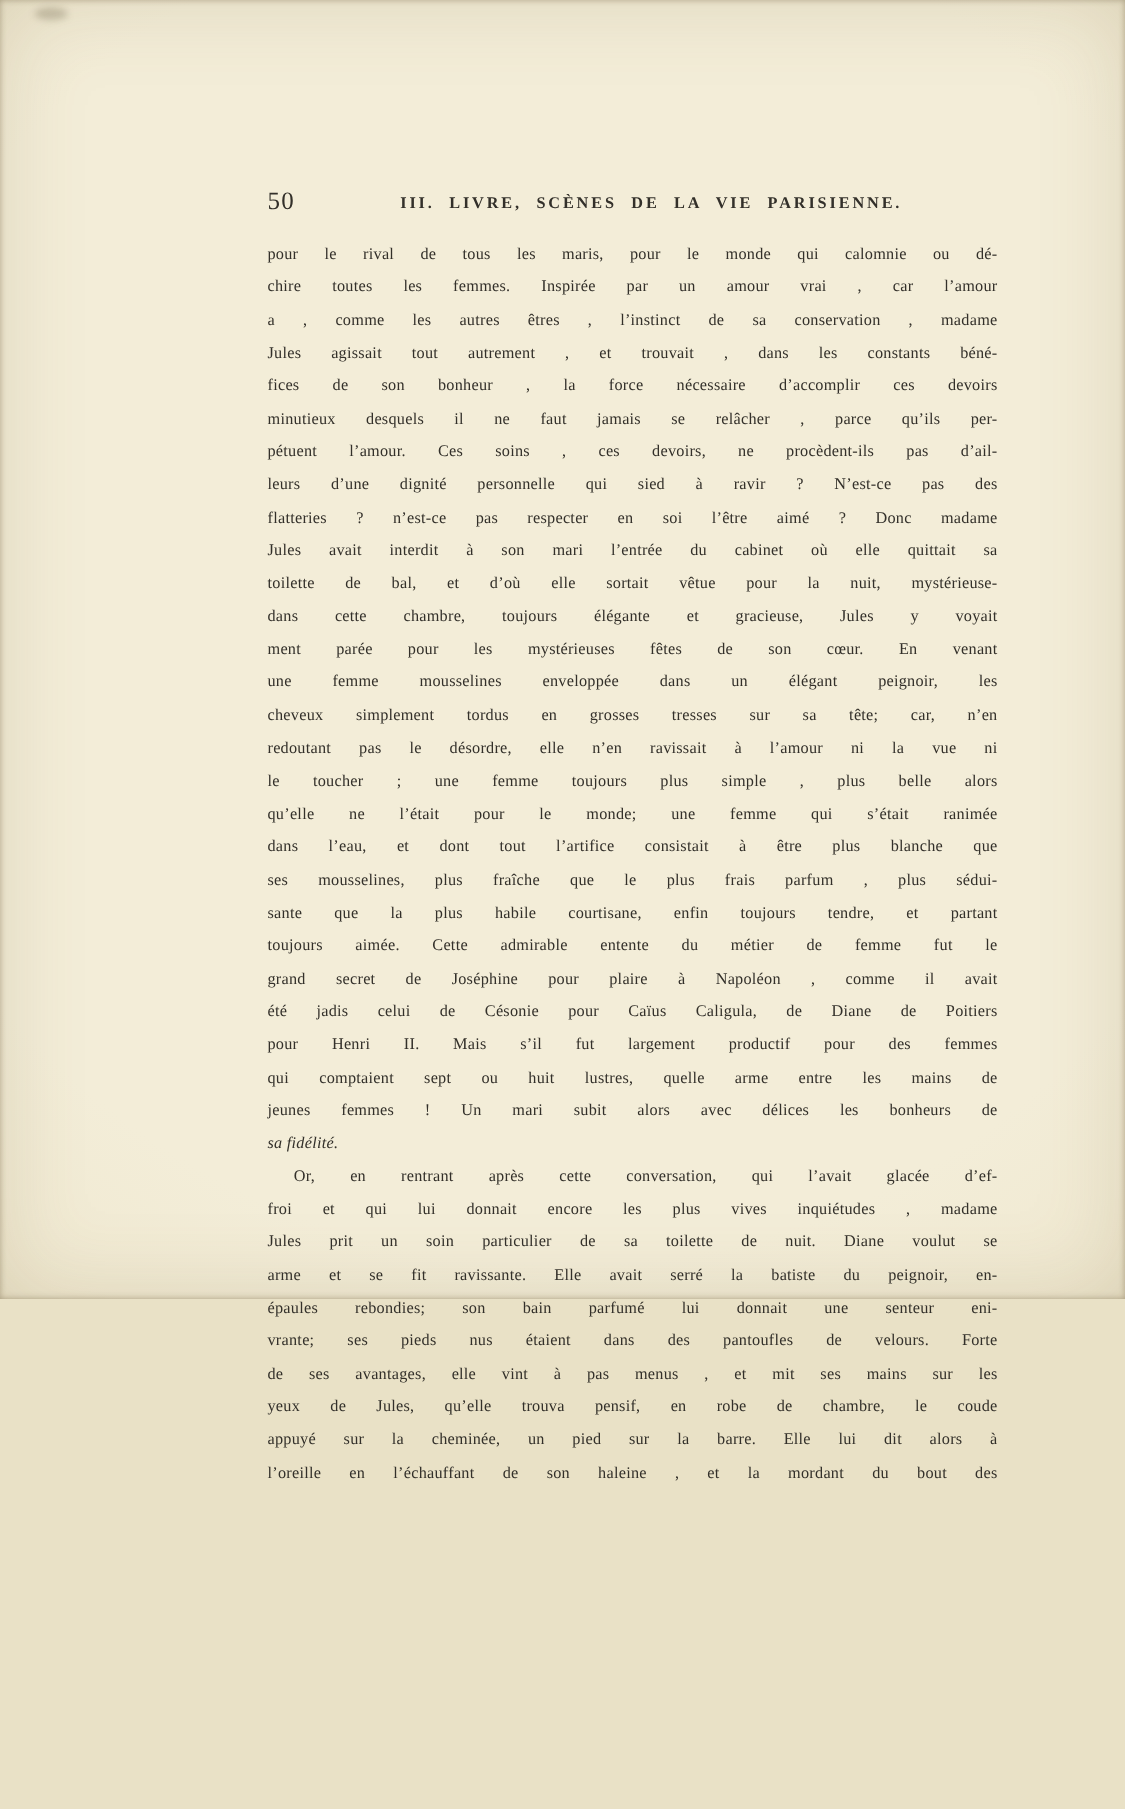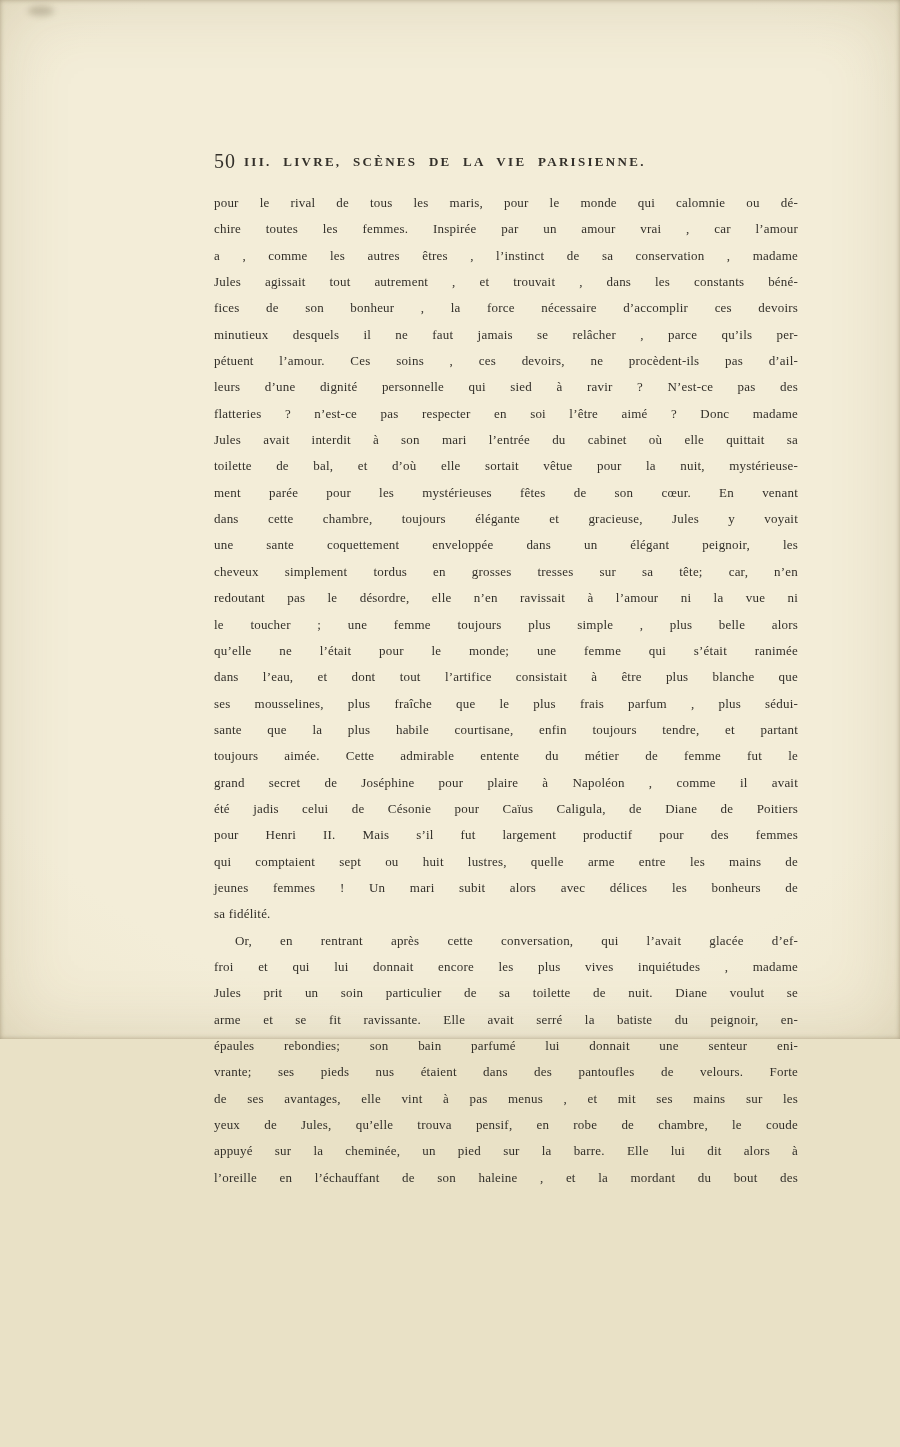--- a/index.html
+++ b/index.html
@@ -22,37 +22,37 @@
     position:absolute;left:214px;top:150px;width:584px;
   }
   .header{
     position:relative;height:24px;
   }
   .page-number{
     position:absolute;left:0;top:0;
     font-size:20px;letter-spacing:1px;
   }
   .running-title{
-    display:block;
+    display:block;text-align:center;
     font-size:13px;font-weight:bold;
     letter-spacing:2.3px;word-spacing:6px;
     padding-top:4px;padding-left:30px;
   }
   .text-block{
     margin-top:16px;
     font-size:13px;
   }
   .line{
     line-height:26.35px;
     letter-spacing:.2px;
     text-align:justify;
     text-align-last:justify;
     white-space:normal;
   }
-  .line.endline{text-align-last:left;}
+  .line.endline{text-align-last:left;font-style:italic;}
   .line.indent{text-indent:21px;}
 </style>
 </head>
 <body>
 
 <div class="page">
   <div class="smudge"></div>
   <div class="content">
     <div class="header">
       <span class="page-number">50</span>
@@ -63,23 +63,23 @@
         <div class="line">chire toutes les femmes. Inspirée par un amour vrai , car l’amour</div>
         <div class="line">a , comme les autres êtres , l’instinct de sa conservation , madame</div>
         <div class="line">Jules agissait tout autrement , et trouvait , dans les constants béné-</div>
         <div class="line">fices de son bonheur , la force nécessaire d’accomplir ces devoirs</div>
         <div class="line">minutieux desquels il ne faut jamais se relâcher , parce qu’ils per-</div>
         <div class="line">pétuent l’amour. Ces soins , ces devoirs, ne procèdent-ils pas d’ail-</div>
         <div class="line">leurs d’une dignité personnelle qui sied à ravir ? N’est-ce pas des</div>
         <div class="line">flatteries ? n’est-ce pas respecter en soi l’être aimé ? Donc madame</div>
         <div class="line">Jules avait interdit à son mari l’entrée du cabinet où elle quittait sa</div>
         <div class="line">toilette de bal, et d’où elle sortait vêtue pour la nuit, mystérieuse-</div>
+        <div class="line">dans cette chambre, toujours élégante et gracieuse, Jules y voyait</div>
         <div class="line">ment parée pour les mystérieuses fêtes de son cœur. En venant</div>
-        <div class="line">dans cette chambre, toujours élégante et gracieuse, Jules y voyait</div>
-        <div class="line">une sante coquettement enveloppée dans un élégant peignoir, les</div>
+        <div class="line">une femme mousselines enveloppée dans un élégant peignoir, les</div>
         <div class="line">cheveux simplement tordus en grosses tresses sur sa tête; car, n’en</div>
         <div class="line">redoutant pas le désordre, elle n’en ravissait à l’amour ni la vue ni</div>
         <div class="line">le toucher ; une femme toujours plus simple , plus belle alors</div>
         <div class="line">qu’elle ne l’était pour le monde; une femme qui s’était ranimée</div>
         <div class="line">dans l’eau, et dont tout l’artifice consistait à être plus blanche que</div>
         <div class="line">ses mousselines, plus fraîche que le plus frais parfum , plus sédui-</div>
         <div class="line">sante que la plus habile courtisane, enfin toujours tendre, et partant</div>
         <div class="line">toujours aimée. Cette admirable entente du métier de femme fut le</div>
         <div class="line">grand secret de Joséphine pour plaire à Napoléon , comme il avait</div>
         <div class="line">été jadis celui de Césonie pour Caïus Caligula, de Diane de Poitiers</div>

